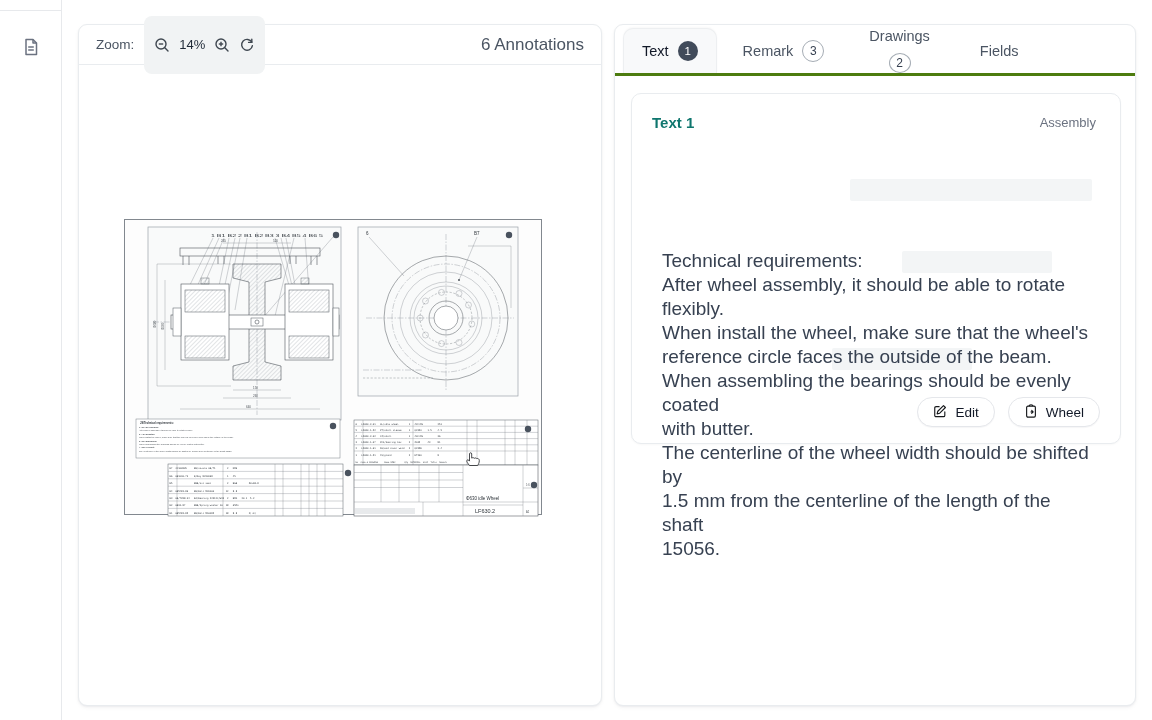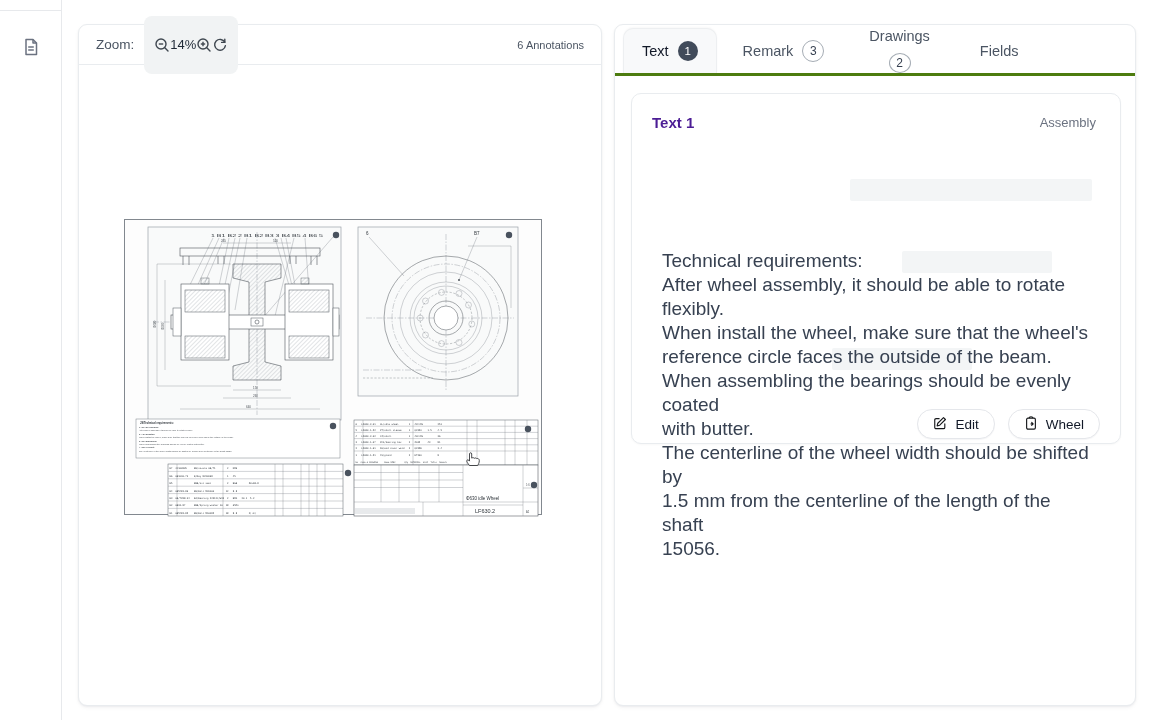--- a/index.html
+++ b/index.html
@@ -17,26 +17,26 @@
   .panel { position:absolute; top:24px; background:#fff; border:1px solid #e9ecef;
            border-radius:9px; box-shadow:0 1px 2px rgba(16,24,40,.05), 0 2px 4px rgba(16,24,40,.04); }
   .viewer-panel { left:78px;  width:524px; height:682px; }
   .right-panel  { left:614px; width:522px; height:682px; }
 
   
   .toolbar { height:40px; display:flex; align-items:center; justify-content:space-between;
              padding:0 17px; border-bottom:1px solid #e9ecef; }
   .toolbar-left { display:flex; align-items:center; gap:10px; }
   .zoom-label { font-size:13.5px; color:#4b5563; }
-  .zoom-group { display:flex; background:#f1f3f4;
+  .zoom-group { display:flex; gap:9px; background:#f1f3f4;
                 border-radius:8px; padding:21px 10px; }
   .tool-btn { width:16px; height:16px; display:flex; align-items:center; justify-content:center;
               cursor:pointer; background:none; border:none; padding:0; }
   .zoom-value { font-size:13px; color:#1f2937; }
-  .annotations-count { font-size:11px; color:#4b5563; }
+  .annotations-count { font-size:17px; color:#4b5563; }
 
   
   .preview { position:relative; width:100%; height:641px; }
   .drawing-wrap { position:absolute; left:44px; top:153px; width:420px; height:300px; cursor:default; }
   .drawing-wrap svg { display:block; }
   .d-thin  { stroke:#7a8087; stroke-width:.35; fill:none; }
   .d-line  { stroke:#4e545b; stroke-width:.6;  fill:none; }
   .d-frame { stroke:#9aa1a8; stroke-width:.7;  fill:#f9fafa; }
   .d-cl    { stroke:#8b9198; stroke-width:.4; stroke-dasharray:6 1.5 1.5 1.5; fill:none; }
   .d-dash  { stroke:#6d7379; stroke-width:.4; stroke-dasharray:2.2 1.6; fill:none; }
@@ -60,26 +60,26 @@
   .badge-outline { width:22px; height:22px; border-radius:50%; border:1px solid #a6adb5;
                    color:#374151; font-size:12px; display:flex; align-items:center; justify-content:center; }
   .ml24{margin-left:24px;} .ml41{margin-left:41px;flex-direction:column;} .ml46{margin-left:46px;}
 
   
   .text-card { position:absolute; left:16px; top:68px; width:490px; height:351px;
                border:1px solid #e9ecef; border-radius:10px; background:#fff;
                box-shadow:0 1px 2px rgba(16,24,40,.03); }
   .card-head { display:flex; align-items:center; justify-content:space-between;
                padding:20px 24px 0 20px; }
-  .card-title { font-size:15px; font-weight:700; color:#4c1d95; }
+  .card-title { font-size:15px; font-weight:700; color:#0f766e; }
   .card-status { font-size:13px; color:#6b7280; }
   .card-body { position:relative; margin:22px 24px 0 30px; width:432px;
                font-size:19px; line-height:24px; color:#374151; white-space:pre-line; z-index:1; }
   .hl { position:absolute; background:#f3f5f6; border-radius:2px; z-index:0; }
-  .card-actions { position:absolute; right:20px; bottom:4px; display:flex; gap:13px; }
+  .card-actions { position:absolute; right:20px; bottom:16px; display:flex; gap:13px; }
   .pill-btn { display:flex; align-items:center; gap:8px; height:30px; padding:0 15px;
               background:#fff; border:1px solid #e5e7eb; border-radius:15px;
               box-shadow:0 1px 1px rgba(16,24,40,.04); font-size:13.5px; color:#111827;
               cursor:pointer; font-family:inherit; }
 </style>
 </head>
 <body>
 
 <div class="page">
 

